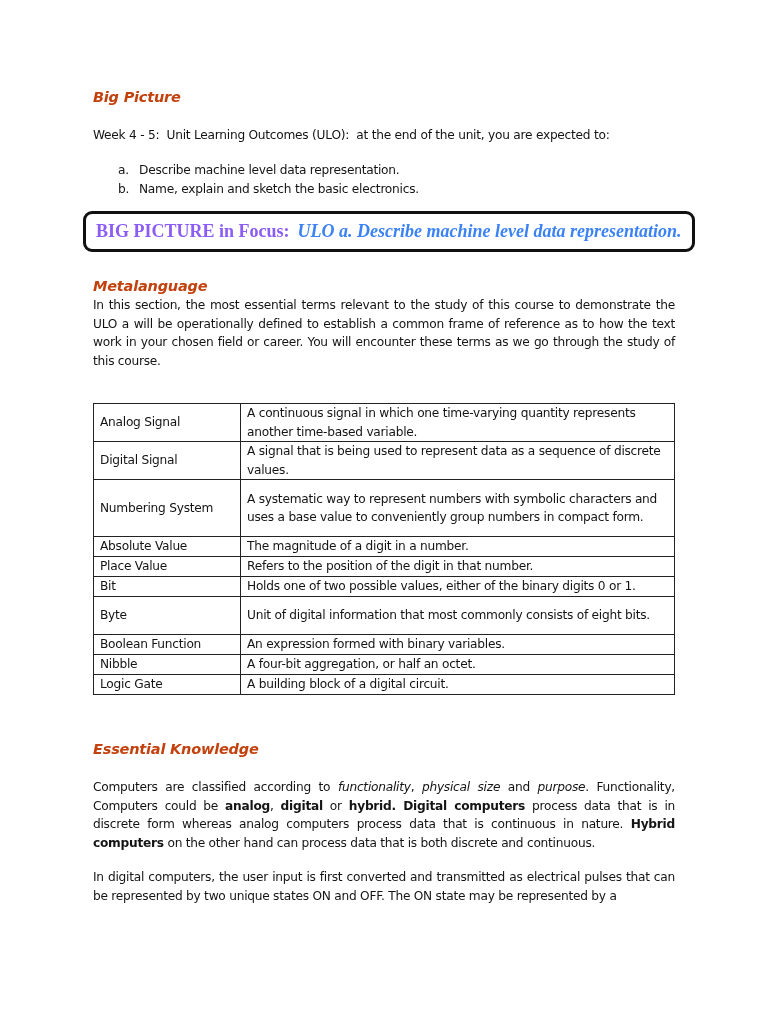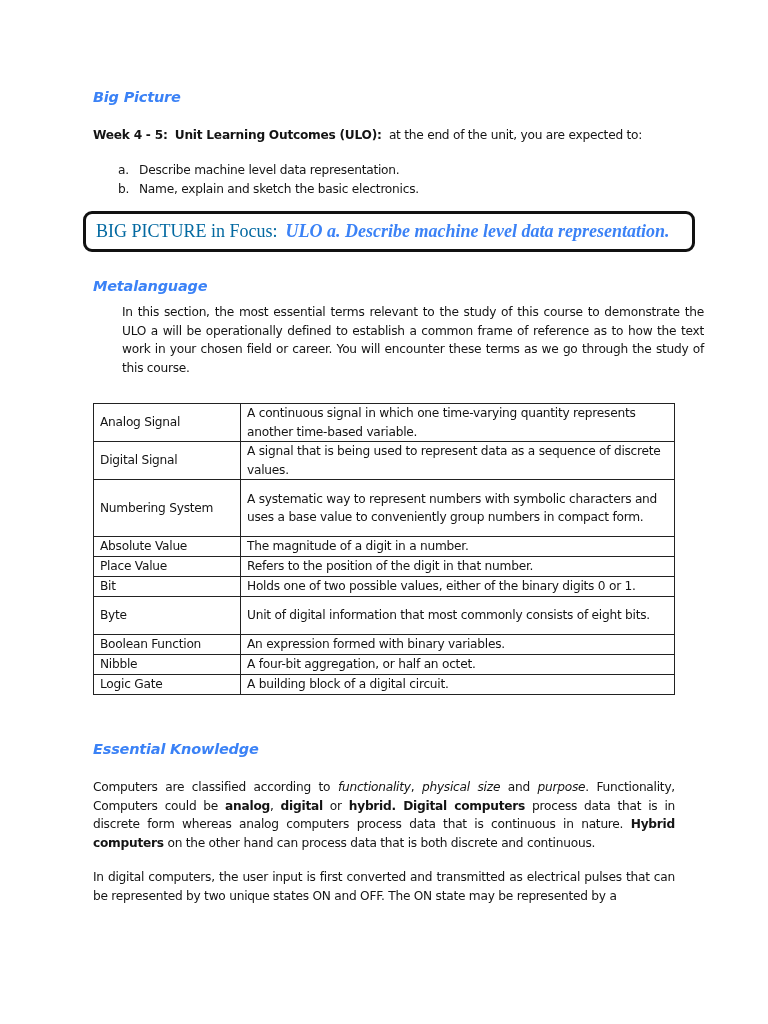--- a/index.html
+++ b/index.html
@@ -1,31 +1,31 @@
 <!DOCTYPE html>
 <html><head>
 <meta charset="utf-8">
 <style>
   html, body { margin: 0; padding: 0; background: #ffffff; }
   body { width: 768px; height: 1024px; position: relative; overflow: hidden;
          font-family: "Liberation Sans", sans-serif; color: #111; }
   .page { position: absolute; left: 0; top: 0; width: 768px; height: 1024px; }
-  .heading { position: absolute; left: 93px; color: #3b82f6; font-weight: bold; font-style: italic;
+  .heading { position: absolute; left: 93px; color: #c2410c; font-weight: bold; font-style: italic;
              font-size: 14.5px; font-family: "DejaVu Sans", sans-serif; letter-spacing: -0.2px; }
   .text { font-family: "DejaVu Sans", sans-serif; font-size: 12.2px; line-height: 18.5px; color: #141414; letter-spacing: -0.25px; }
   .ulo-line { position: absolute; left: 93px; top: 126px; }
-  .ulo-line b { font-weight: bold; }
+  .ulo-line b { font-weight: normal; }
   .ulo-list { position: absolute; left: 118px; top: 161px; margin: 0; padding: 0; list-style: none; }
   .ulo-list li { display: flex; height: 19px; }
   .ulo-list .marker { width: 21px; }
   .focus-box { position: absolute; left: 83px; top: 211px; width: 612px; height: 41px;
                border: 3px solid #111; border-radius: 9px; box-sizing: border-box;
                display: flex; align-items: center; padding-left: 10px;
                font-family: "Liberation Serif", serif; font-size: 18px; }
-  .focus-box .red { color: #0369a1; font-weight: normal; margin-right: 8px; }
+  .focus-box .red { color: #8b5cf6; font-weight: bold; margin-right: 8px; }
   .focus-box .it { font-weight: bold; font-style: italic; color: #3b82f6; }
   .para { position: absolute; left: 93px; width: 582px; text-align: justify; }
   table.terms { position: absolute; left: 93px; top: 403px; width: 582px; border-collapse: collapse; }
   table.terms td { border: 1.5px solid #222; padding: 0 6px; vertical-align: middle; }
   table.terms td.term { width: 134px; }
   table.terms tr.one td { height: 19px; }
   table.terms tr.two td { height: 37px; }
   table.terms tr.three td { height: 56px; }
   .bold { font-weight: bold; }
   .ital { font-style: italic; }
@@ -54,21 +54,21 @@
     </li>
   </ul>
 
   <div class="focus-box">
     <span class="red">BIG PICTURE in Focus:</span>
     <span class="it">ULO a. Describe machine level data representation.</span>
   </div>
 
   <div class="heading" style="top:278px;">Metalanguage</div>
 
-  <div class="para text" style="top:303px;margin-left:29px;">In this section, the most essential terms relevant to the study of this course to demonstrate the ULO a will be operationally defined to establish a common frame of reference as to how the text work in your chosen field or career. You will encounter these terms as we go through the study of this course.</div>
+  <div class="para text" style="top:296px;">In this section, the most essential terms relevant to the study of this course to demonstrate the ULO a will be operationally defined to establish a common frame of reference as to how the text work in your chosen field or career. You will encounter these terms as we go through the study of this course.</div>
 
   <table class="terms text">
     <tbody id="terms-body">
         <tr class="two">
           <td class="term">Analog Signal</td>
           <td>A continuous signal in which one time-varying quantity represents another time-based variable.</td>
         </tr>
         <tr class="two">
           <td class="term">Digital Signal</td>
           <td>A signal that is being used to represent data as a sequence of discrete values.</td>

